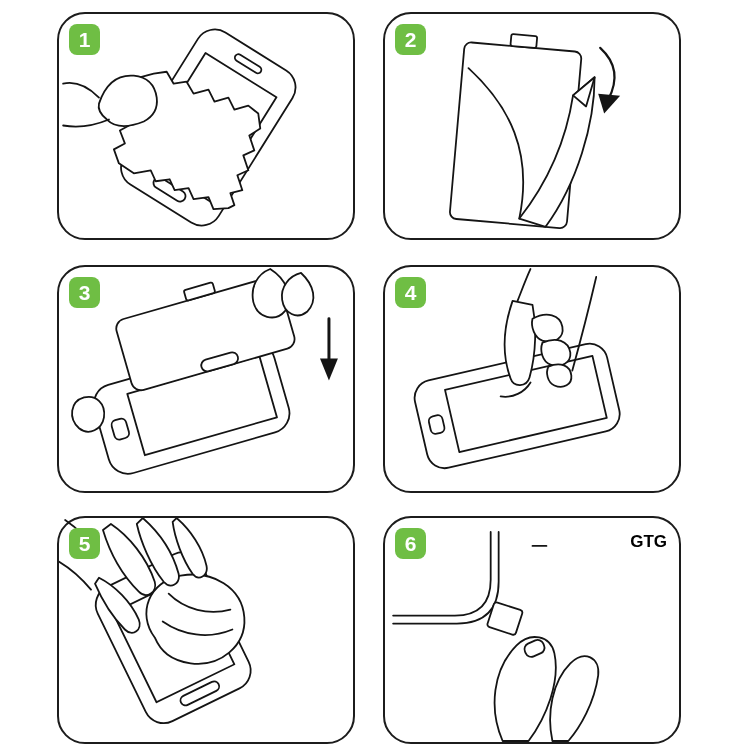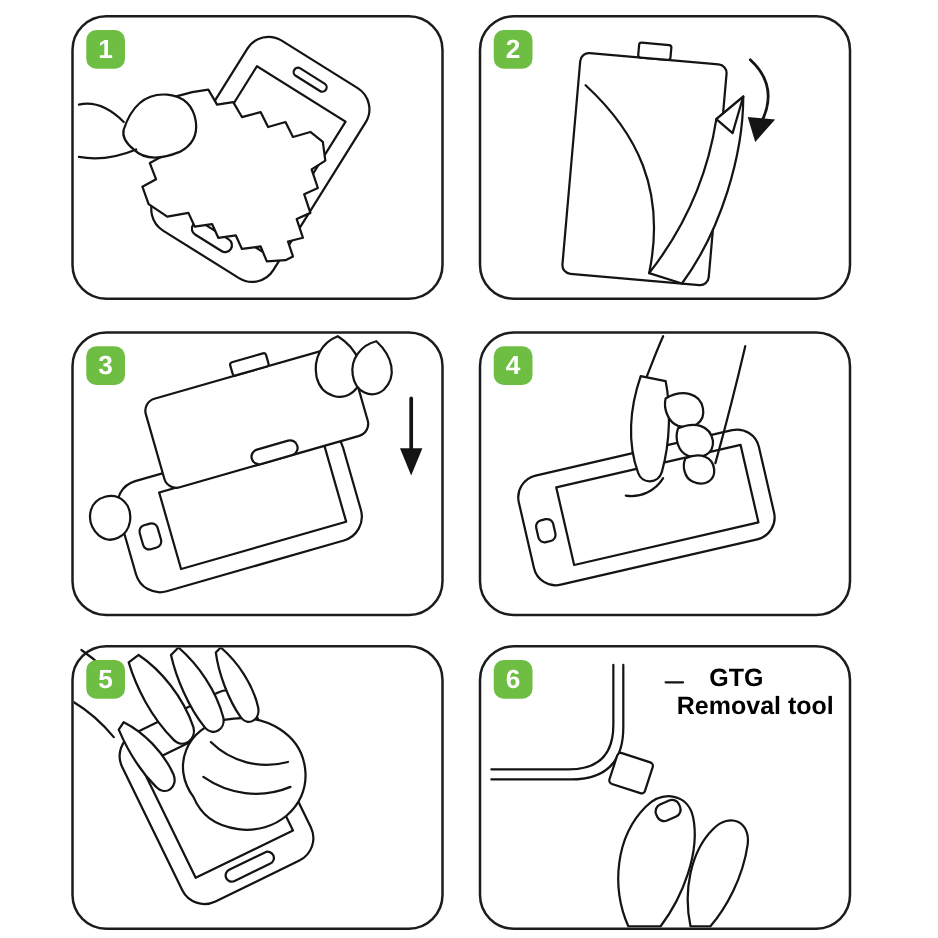--- a/index.html
+++ b/index.html
@@ -40,21 +40,21 @@
     position:absolute;
     left:0;top:0;
     width:100%;height:100%;
     z-index:1;
   }
   .tool-label{
     position:absolute;
     top:14px;right:12px;
     text-align:left;
     font-weight:bold;
-    font-size:20px;
+    font-size:17px;
     line-height:1.12;
     color:#000;
     z-index:2;
   }
   .tool-label span{display:block;}
   .tool-label span:first-child{padding-left:26px;}
 </style>
 </head>
 <body>
 
@@ -155,21 +155,20 @@
       <path d="M6 2 C18 10 30 22 38 36"></path>
       <path d="M0 44 C10 50 22 60 32 72"></path>
     </g>
   </svg>
 </div>
 
 <div class="panel p6">
   <div class="badge">6</div>
   <div class="tool-label">
     <span>GTG</span>
-    <span>Removal tool</span>
   </div>
   <svg class="art" viewBox="0 0 295 225" xmlns="http://www.w3.org/2000/svg">
     <g stroke="#141414" stroke-width="1.8" fill="none" stroke-linejoin="round" stroke-linecap="round">
       <path d="M106 14 L106 62 Q106 98 70 98 L8 98"></path>
       <path d="M114 14 L114 64 Q114 106 72 106 L8 106"></path>
       <g transform="translate(110,84) rotate(18)">
         <rect width="30" height="26" rx="3" fill="#fff"></rect>
       </g>
       <path fill="#fff" d="M118 224 C104 192 108 152 132 128 C146 114 166 118 170 136 C176 164 162 200 144 224 Z"></path>
       <path fill="#fff" d="M168 224 C162 196 168 164 186 146 C200 132 216 140 214 158 C210 186 196 210 184 224 Z"></path>

